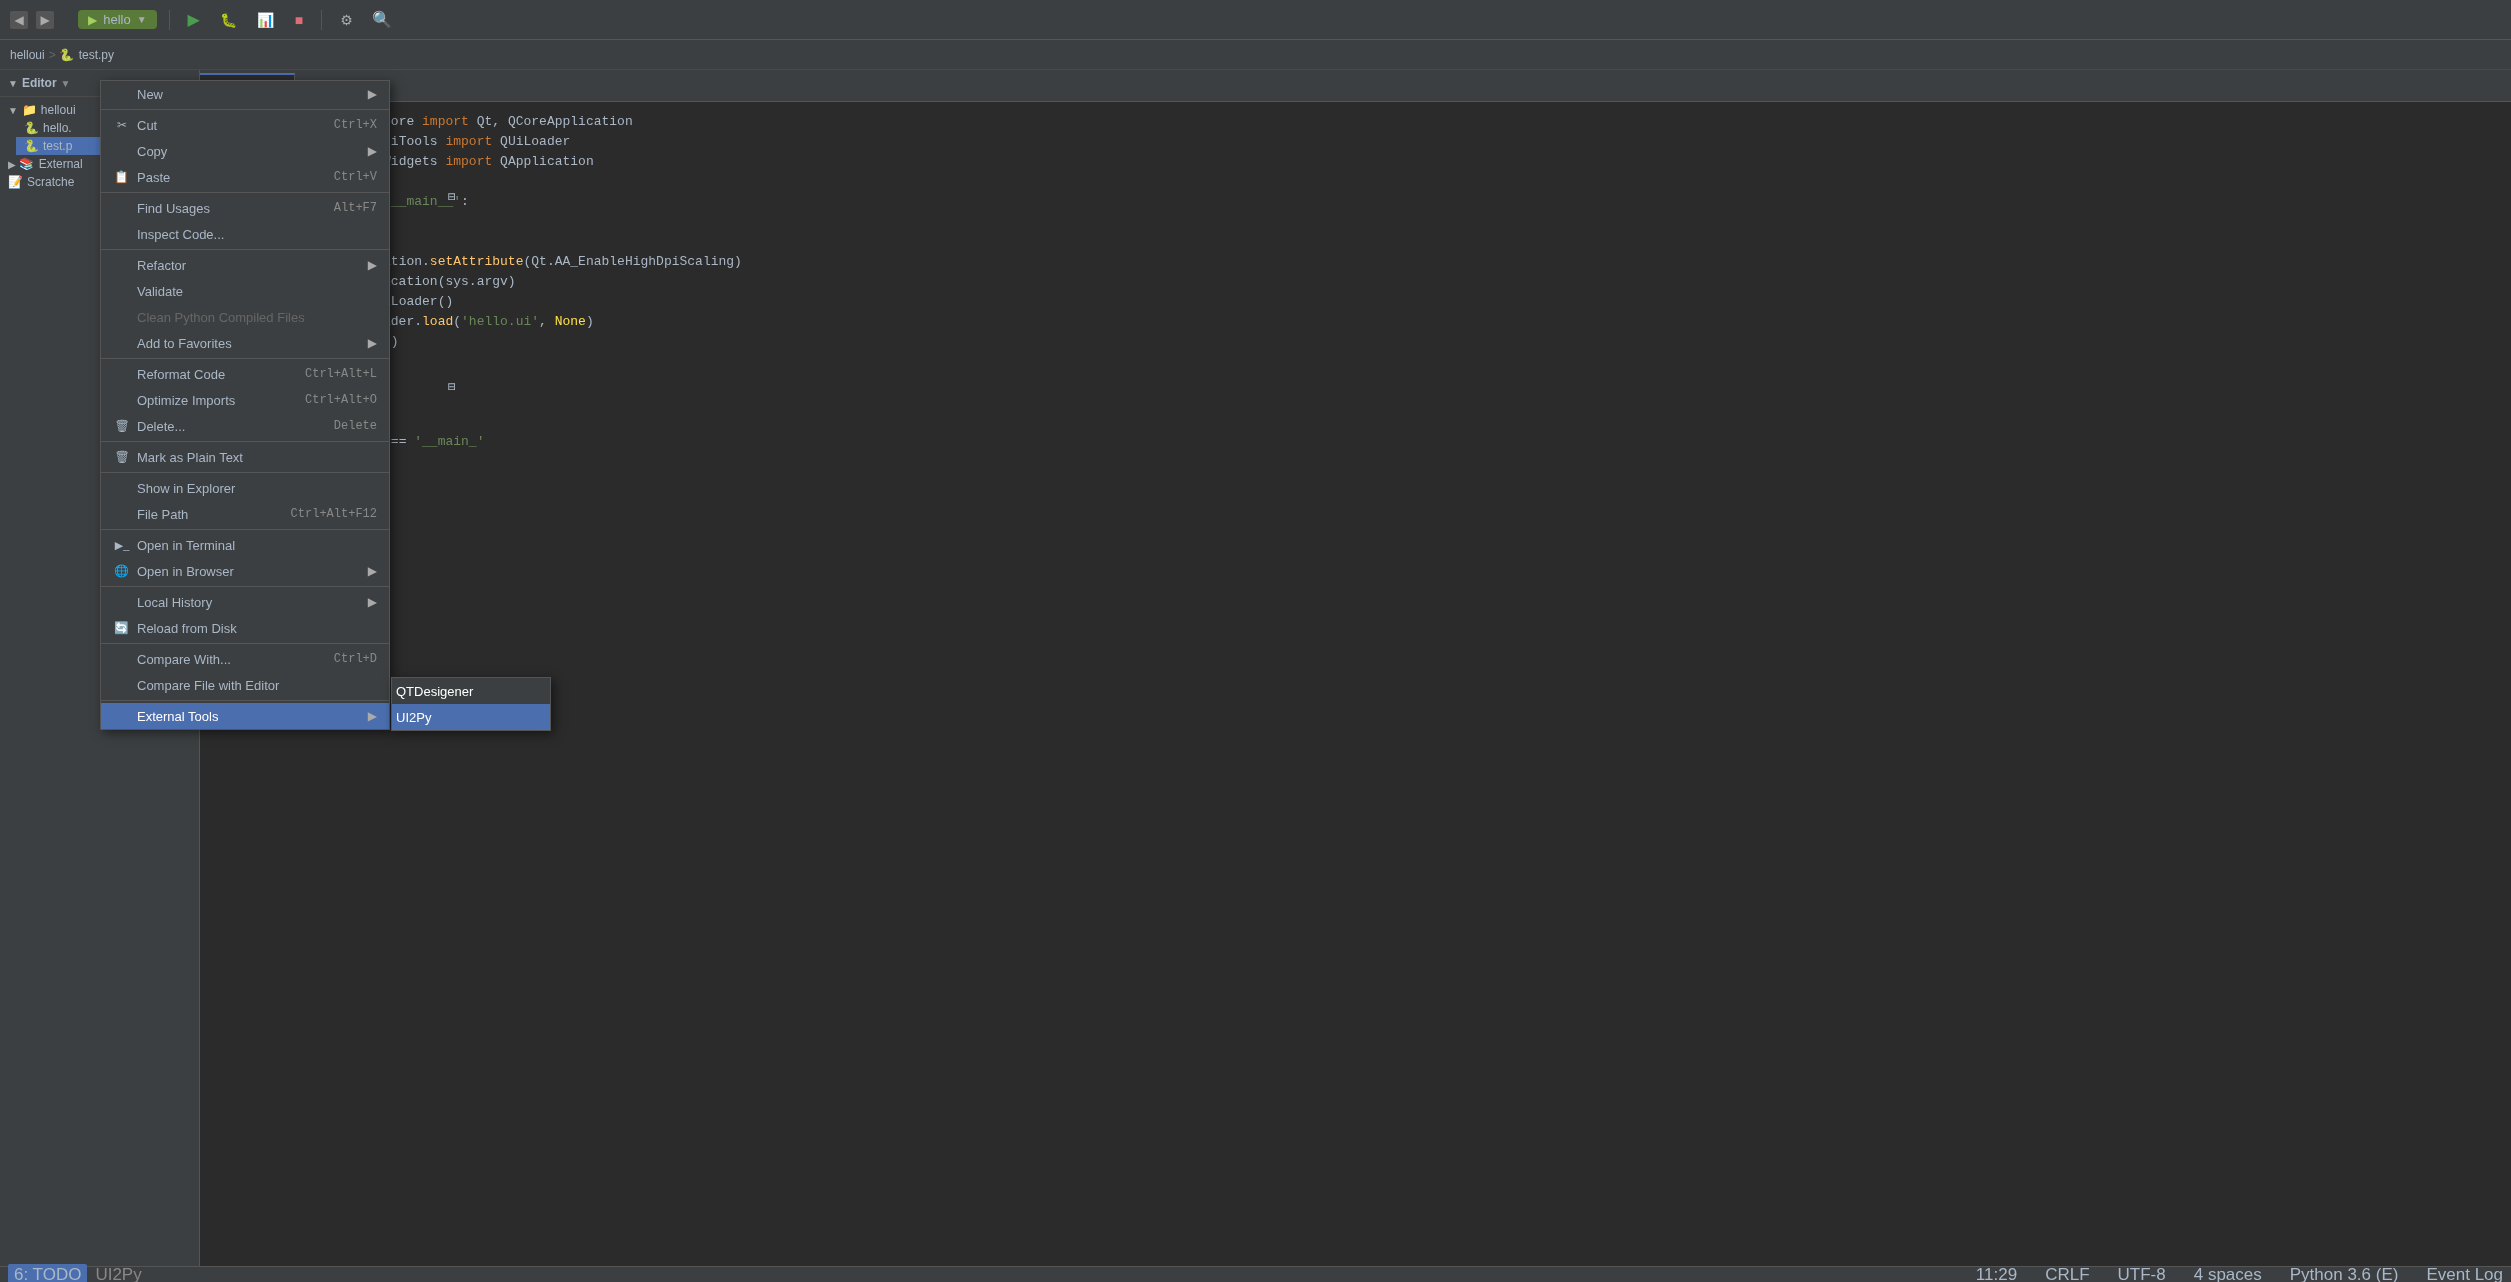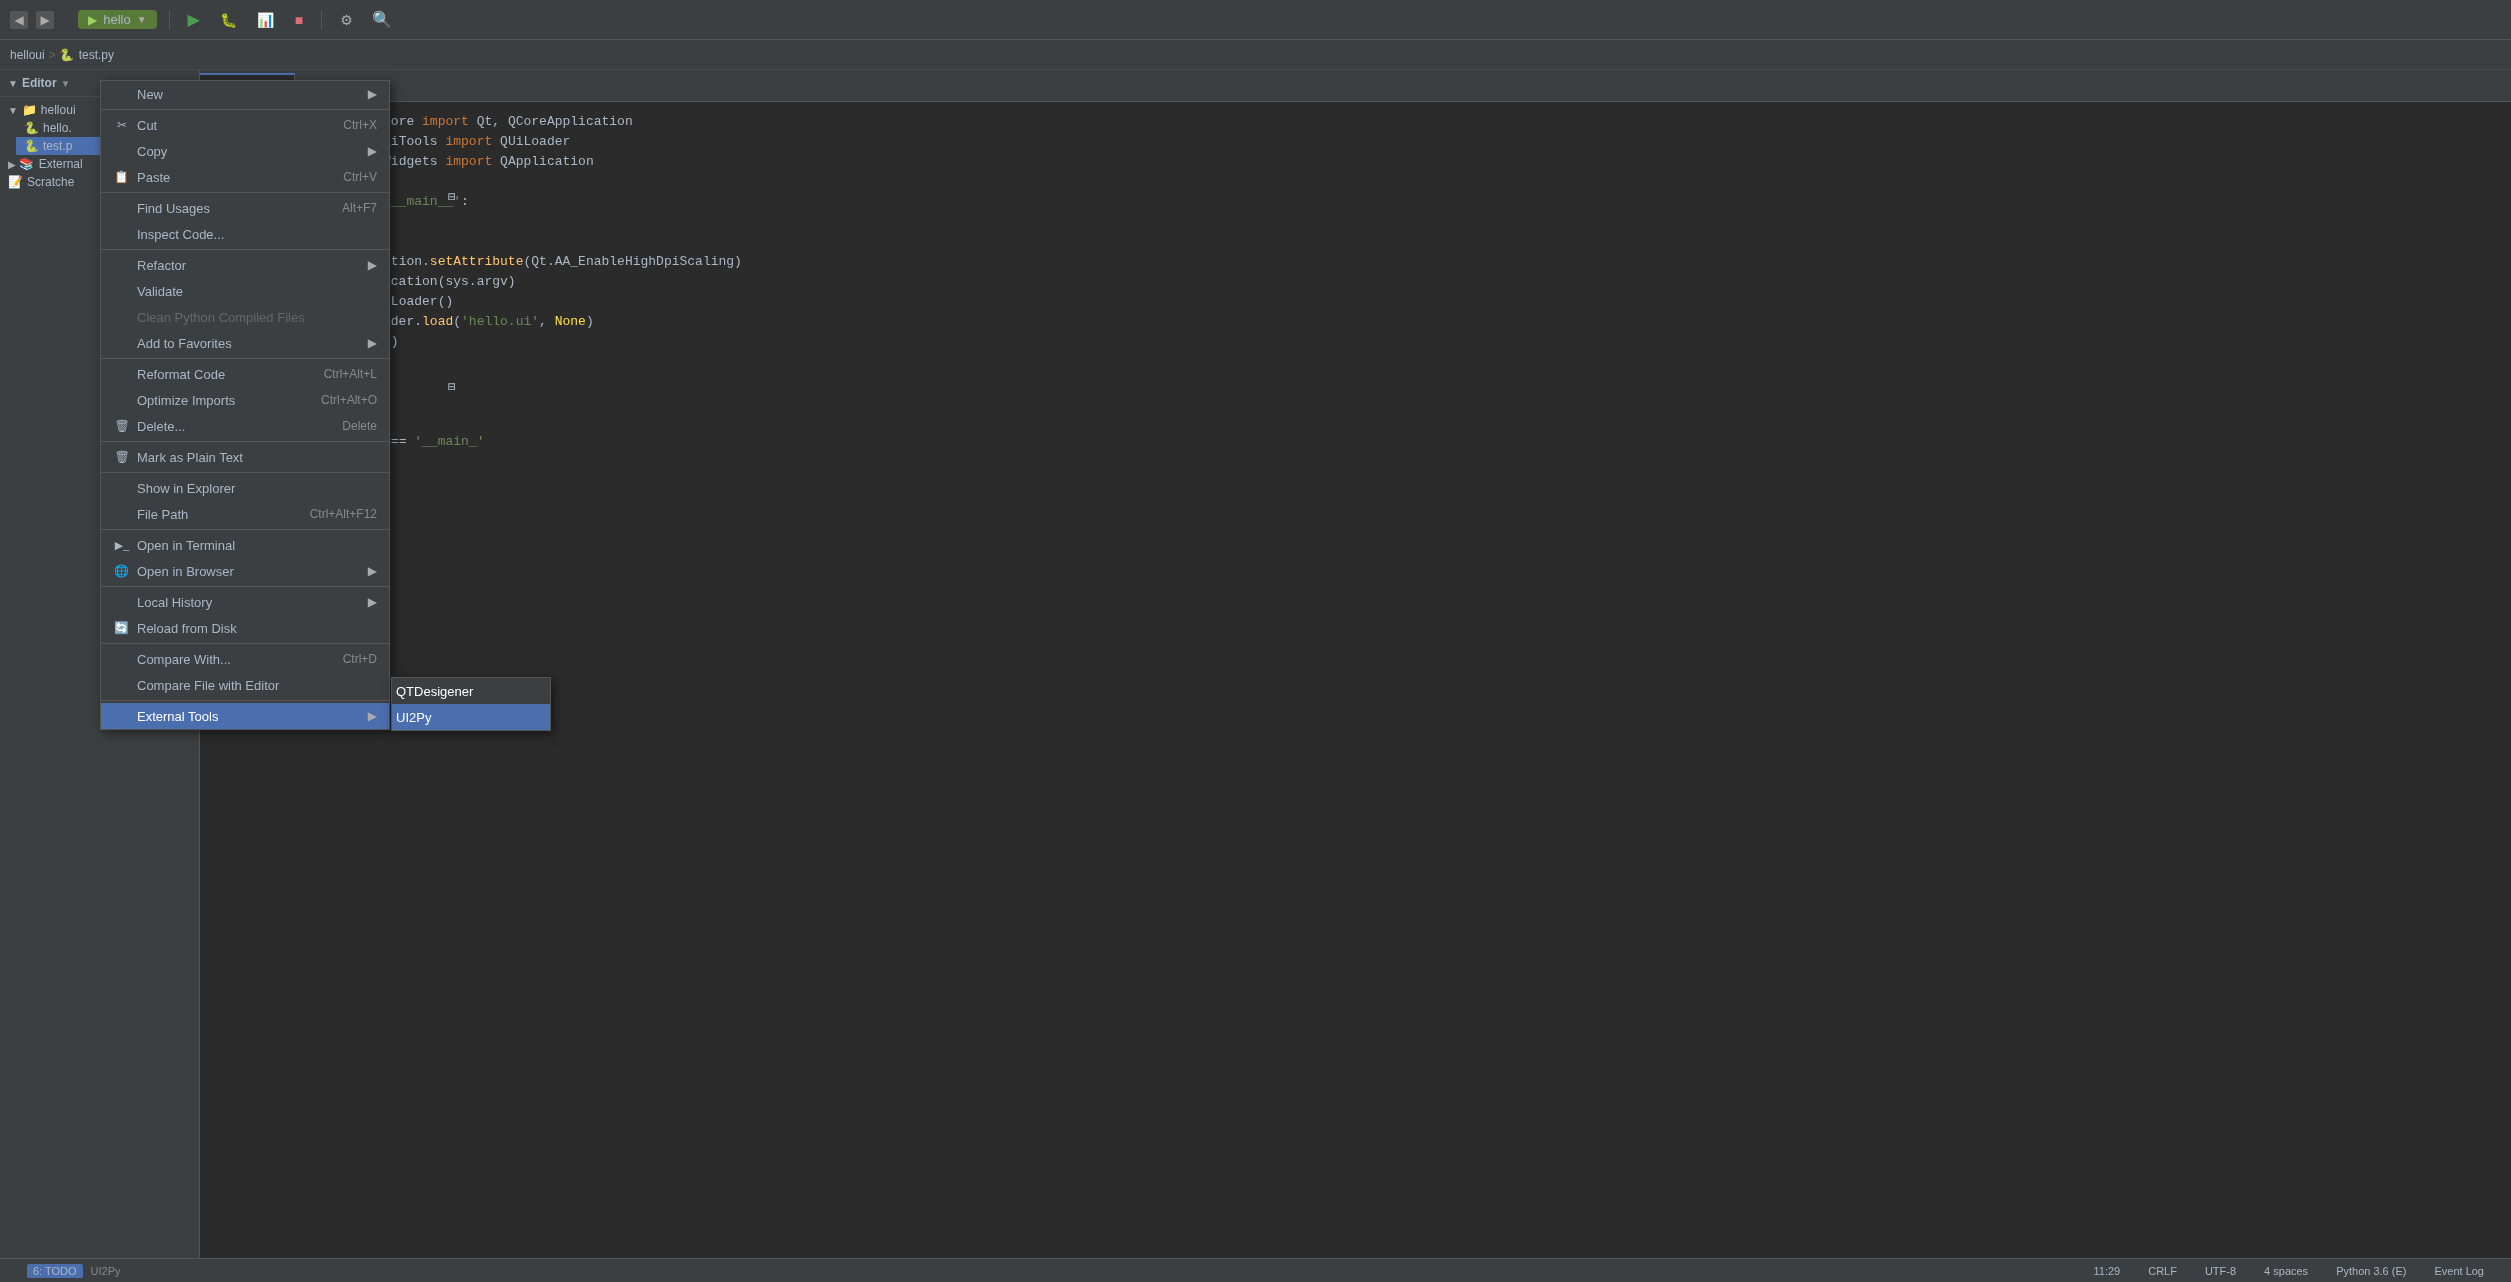--- a/index.html
+++ b/index.html
@@ -177,21 +177,21 @@
     .menu-item-icon {
       width: 18px;
       margin-right: 6px;
       display: flex;
       align-items: center;
       justify-content: center;
       font-size: 12px;
       color: #a9b7c6;
     }
     .menu-item-label { flex: 1; }
-    .menu-item-shortcut { color: #888; font-size: 12px; margin-left: 20px; }
+    .menu-item-shortcut { color: #888; font-size: 12px; margin-left: 20px; font-family: Liberation Mono, monospace; }
     .menu-item-arrow { color: #aaa; margin-left: 8px; font-size: 12px; }
     .menu-separator {
       height: 1px;
       background: #555;
       margin: 2px 0;
     }
     .menu-item-icon.cut-icon { color: #a9b7c6; }
 
     
     .submenu {
@@ -212,27 +212,27 @@
       min-height: 26px;
     }
     .submenu-item.highlighted { background: #4b6eaf; }
 
     
     .statusbar {
       position: absolute;
       bottom: 0;
       left: 0;
       right: 0;
-      height: 24px;
+      height: 16px;
       background: #3c3f41;
       border-top: 1px solid #555;
       display: flex;
       align-items: center;
-      padding: 0 27px;
-      font-size: 11px;
+      padding: 0 8px;
+      font-size: 17px;
       color: #a9b7c6;
       justify-content: space-between;
     }
     .statusbar-left { display: flex; align-items: center; gap: 8px; }
     .statusbar-right { display: flex; align-items: center; gap: 28px; }
     .todo-btn {
       background: #4b6eaf;
       border-radius: 2px;
       padding: 1px 6px;
       cursor: pointer;

